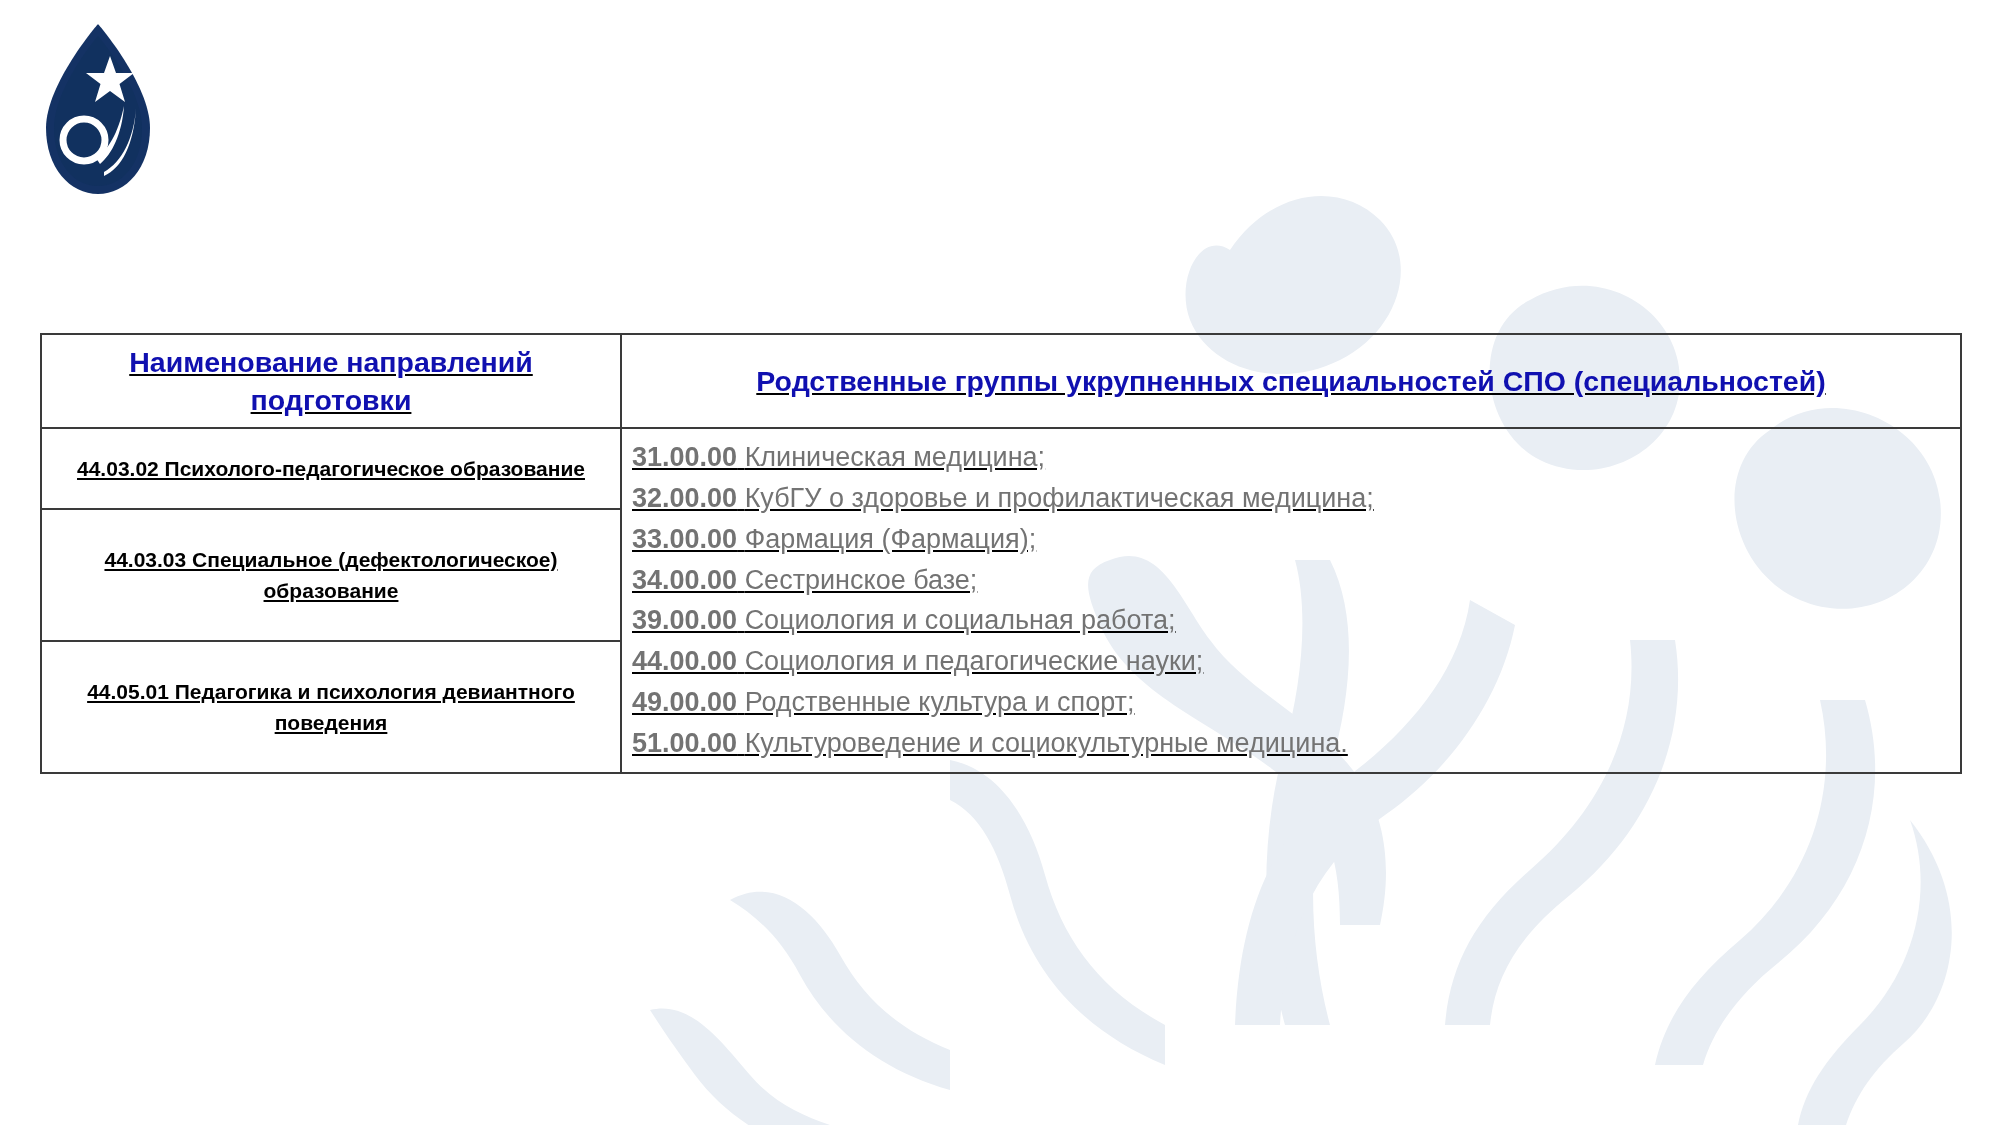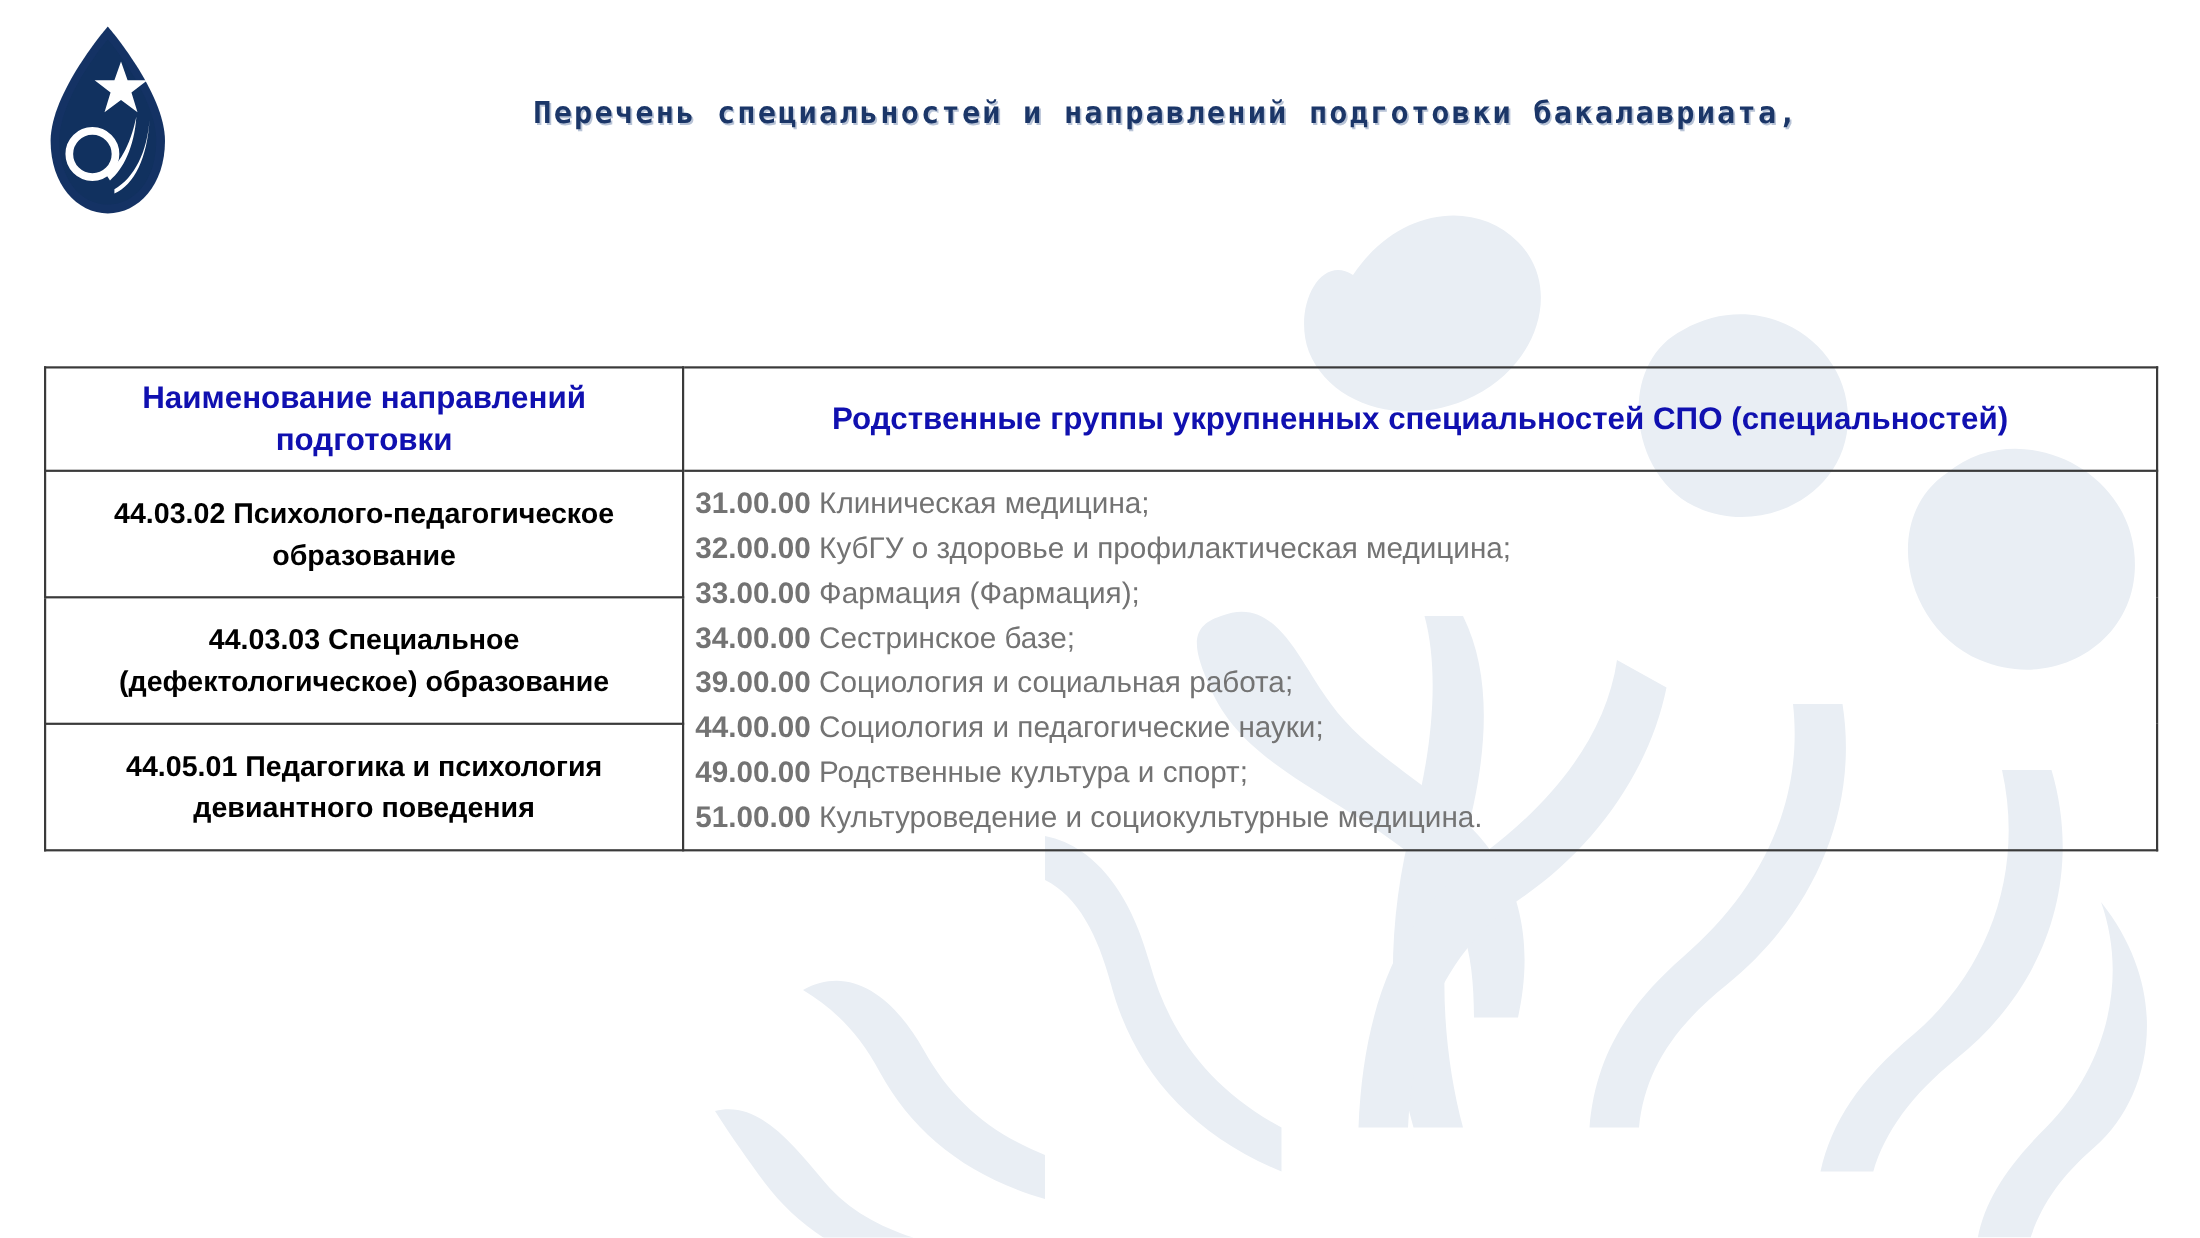--- a/index.html
+++ b/index.html
@@ -59,20 +59,21 @@
     text-shadow: 1.5px 1.5px 0 rgba(160,175,200,0.75);
     white-space: nowrap;
   }
 
   
   .table-wrap {
     position: absolute;
     left: 40px;
     top: 333px;
     width: 1920px;
+    text-decoration: underline;
   }
   table.main {
     border-collapse: collapse;
     width: 1920px;
     table-layout: fixed;
   }
   table.main td, table.main th {
     border: 2px solid #3a3a3a;
     vertical-align: middle;
     padding: 8px 10px;
@@ -85,21 +86,21 @@
     font-size: 28.5px;
     font-weight: bold;
     text-align: center;
     line-height: 1.34;
     padding: 16px 20px;
     background: transparent;
   }
 
   td.dir {
     text-align: center;
-    font-size: 26px;
+    font-size: 21px;
     font-weight: bold;
     color: #000000;
     line-height: 1.48;
     padding: 14px 24px;
   }
 
   td.spo {
     padding: 18px 18px 18px 22px;
     vertical-align: top;
   }
@@ -140,21 +141,20 @@
   <svg class="logo" viewBox="0 0 120 180" aria-hidden="true">
     <path d="M60 2 C60 2 112 62 112 106 C112 146 88 172 60 172 C32 172 8 146 8 106 C8 62 60 2 60 2 Z" fill="#143264"></path>
     <path d="M60 14 C60 14 104 66 104 106 C104 142 84 164 60 164 C36 164 16 142 16 106 C16 66 60 14 60 14 Z" fill="#11315f"></path>
     <path d="M72 34 l6 17 18 0 -14.5 11 5.5 18 -15 -11 -15 11 5.5 -18 -14.5 -11 18 0 z" fill="#ffffff"></path>
     <circle cx="46" cy="118" r="21" fill="none" stroke="#ffffff" stroke-width="7"></circle>
     <path d="M62 142 C74 132 84 112 86 84 C80 112 70 128 58 136 Z" fill="#ffffff"></path>
     <path d="M66 150 C84 140 96 116 98 86 C96 122 84 146 66 154 Z" fill="#ffffff"></path>
   </svg>
 
   <div class="title-block">
-    <div class="title-line">Перечень специальностей и направлений подготовки бакалавриата,</div>
   </div>
 
   <div class="table-wrap">
     <table class="main">
       <colgroup>
           <col class="c1">
           <col class="c2">
         </colgroup>
       <thead>
         <tr>

